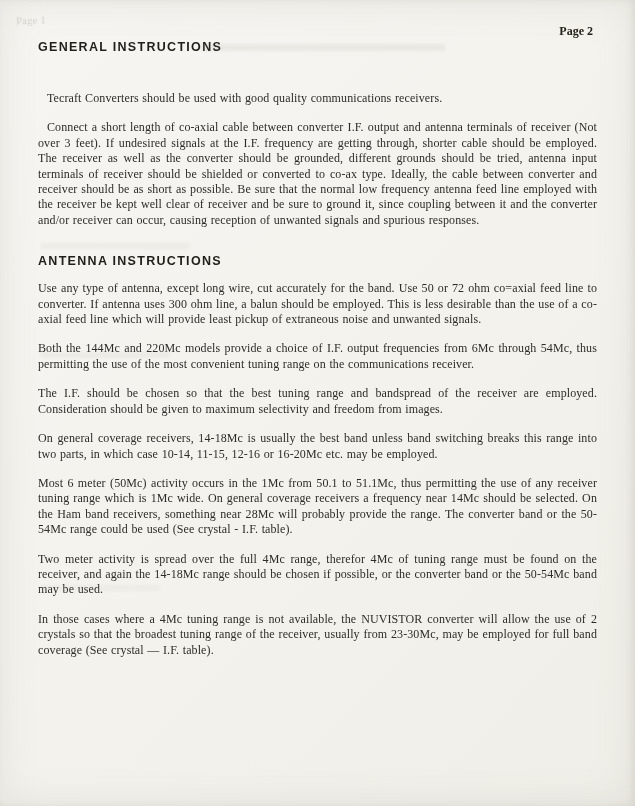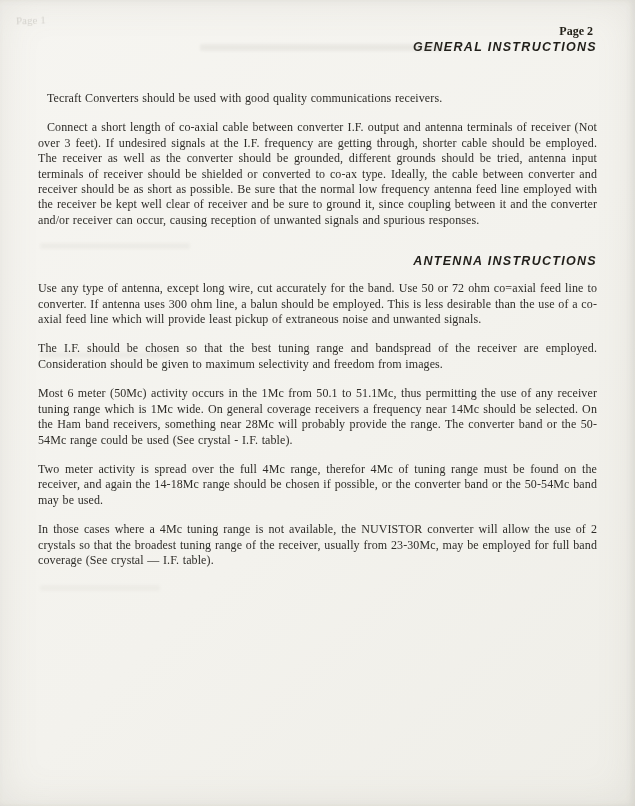--- a/index.html
+++ b/index.html
@@ -27,24 +27,23 @@
     font-weight: bold;
     font-size: 12px;
     color: #232119;
     text-align: right;
   }
   .heading {
     font-family: "Liberation Sans", sans-serif;
     font-weight: bold;
     font-size: 12.5px;
     letter-spacing: 1.3px;
-    text-align: right;
+    text-align: left;
     color: #211f1a;
     margin: 26px 0 13px 0;
-    font-style: italic;
   }
   .heading.h-main {
     margin-top: 16px;
     margin-bottom: 14px;
   }
   .para {
     font-size: 12px;
     line-height: 15.4px;
     text-align: justify;
     margin: 0 0 14px 0;
@@ -98,18 +97,20 @@
   <h1 class="heading h-main">GENERAL INSTRUCTIONS</h1>
 
   <p class="para indent single">Tecraft Converters should be used with good quality communications receivers.</p>
   <p class="para indent">Connect a short length of co-axial cable between converter I.F. output and antenna terminals of receiver (Not over 3 feet).  If undesired signals at the I.F. frequency are getting through, shorter cable should be employed.  The receiver as well as the converter should be grounded, different grounds should be tried, antenna input terminals of receiver should be shielded or converted to co-ax type.  Ideally, the cable between converter and receiver should be as short as possible.  Be sure that the normal low frequency antenna feed line employed with the receiver be kept well clear of receiver and be sure to ground it, since coupling between it and the converter and/or receiver can occur, causing reception of unwanted signals and spurious responses.</p>
 
   <h2 class="heading">ANTENNA INSTRUCTIONS</h2>
 
   <p class="para">Use any type of antenna, except long wire, cut accurately for the band.  Use 50 or 72 ohm co=axial feed line to converter.  If antenna uses 300 ohm line, a balun should be employed.  This is less desirable than the use of a co-axial feed line which will provide least pickup of extraneous noise and unwanted signals.</p>
 
 
+  <p class="para">Both the 144Mc and 220Mc models provide a choice of I.F. output frequencies from 6Mc through 54Mc, thus permitting the use of the most convenient tuning range on the communications receiver.</p>
   <p class="para">The I.F. should be chosen so that the best tuning range and bandspread of the receiver  are employed. Consideration should be given to maximum selectivity and freedom from images.</p>
+  <p class="para">On general coverage receivers, 14-18Mc is usually the best band unless band switching breaks this range into two parts, in which case 10-14, 11-15, 12-16 or 16-20Mc etc. may be employed.</p>
   <p class="para">Most 6 meter (50Mc) activity occurs in the 1Mc from 50.1 to 51.1Mc, thus permitting the use of any receiver tuning range which is 1Mc wide.  On general coverage receivers a frequency near 14Mc should be selected. On the Ham band receivers, something near 28Mc will probably provide the range.  The converter band or the 50-54Mc range could be used  (See crystal - I.F. table).</p>
   <p class="para">Two meter activity is spread over the full 4Mc range, therefor 4Mc of tuning range must be found on the receiver, and again the 14-18Mc range should be chosen if possible, or the converter band or the 50-54Mc band may be used.</p>
   <p class="para">In those cases where a 4Mc tuning range is not available, the NUVISTOR converter will allow the use of 2 crystals so that the broadest tuning range of the receiver, usually from 23-30Mc, may be employed for full band coverage   (See crystal — I.F. table).</p>
 
 </div>
 
 </body></html>

